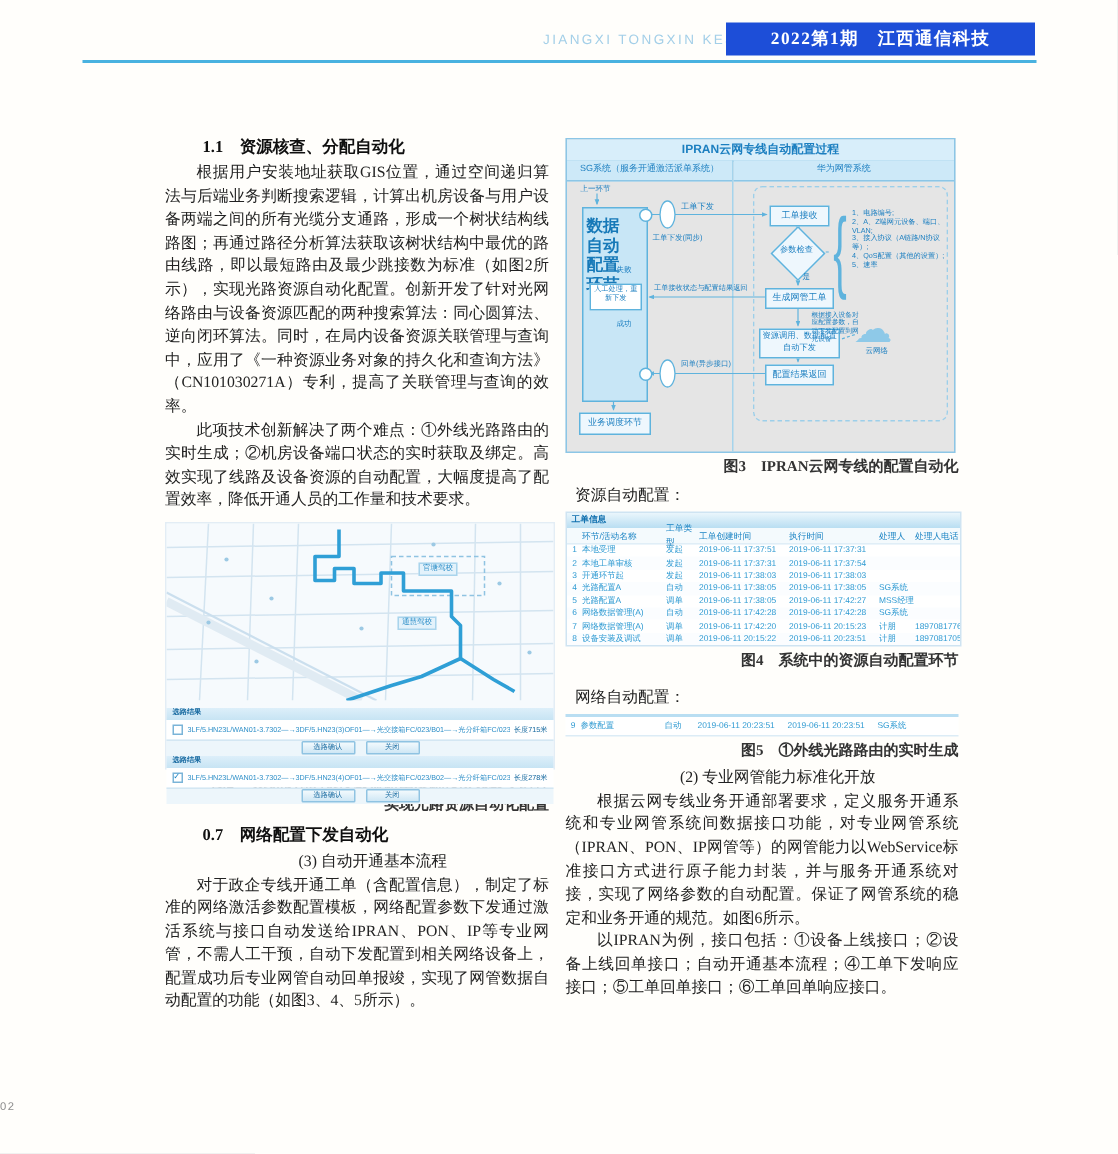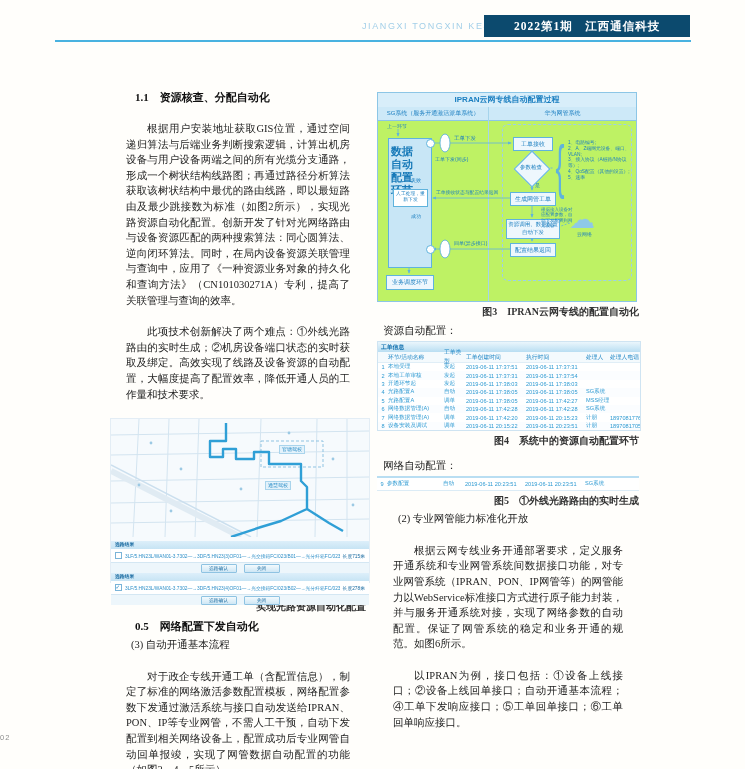--- a/index.html
+++ b/index.html
@@ -1,29 +1,29 @@
 <!DOCTYPE html>
 <html><head>
 <meta charset="utf-8">
 <style>
   html,body{margin:0;padding:0;background:#e8e8e8;}
   .page{position:relative;width:745px;height:769px;background:#fffefb;margin:0 auto;overflow:hidden;
         font-family:"Liberation Serif",serif;color:#222;}
   
   .journal-latin{position:absolute;left:362px;top:21px;font-family:"Liberation Sans",sans-serif;
         font-size:9px;letter-spacing:1.6px;color:#a3cfe8;}
-  .issue-badge{position:absolute;left:484px;top:15px;width:206px;height:22px;background:#0c4a6e;
+  .issue-badge{position:absolute;left:484px;top:15px;width:206px;height:22px;background:#1d4ed8;
         color:#fff;font-size:11.5px;font-weight:bold;letter-spacing:1px;text-align:center;line-height:22px;}
   .header-rule{position:absolute;left:55px;top:40px;width:636px;height:2px;background:#49b2e0;}
   
   .col-left{position:absolute;left:110px;top:90px;width:256px;}
   .col-right{position:absolute;left:377px;top:92px;width:262px;}
   .h2{font-size:11px;font-weight:bold;margin:0 0 3px 0;text-indent:25px;color:#101010;}
-  .para{font-size:10.5px;line-height:15.6px;text-align:justify;text-indent:2em;margin:16px;}
-  .subline{font-size:10.5px;line-height:15.6px;text-indent:2em;margin:0;}
+  .para{font-size:10.5px;line-height:15.6px;text-align:justify;text-indent:2em;margin:0;}
+  .subline{font-size:10.5px;line-height:15.6px;text-indent:2em;margin:0;text-align:center;}
   .caption{font-size:10px;font-weight:600;color:#333;text-align:right;line-height:14px;margin:3px 0 1px 0;}
   .sidelabel{font-size:10.5px;line-height:16px;margin:4px 0 2px 0;text-indent:0.6em;}
   .footer{position:absolute;left:0;right:0;top:733px;text-align:left;font-size:7.5px;color:#8d8d8d;
         font-family:"Liberation Sans",sans-serif;letter-spacing:1px;}
   
   .fig2{position:relative;width:258px;height:163px;margin:6px 0 2px 0;background:#f6fafd;
         border:1px solid #e3edf5;font-family:"Liberation Sans",sans-serif;}
   .mp-label{height:8px;background:linear-gradient(#ddeffa,#c7e4f4);font-size:4.8px;color:#15689f;
         padding-left:4px;line-height:8px;font-weight:bold;}
   .mp-row{height:13px;display:flex;align-items:center;background:#fff;font-size:4.8px;color:#2e8fc8;
@@ -32,21 +32,21 @@
   .mp-len{color:#15689f;flex:0 0 auto;}
   .mp-btns{height:10px;display:flex;justify-content:center;gap:7px;align-items:center;background:#edf6fb;
         border-top:1px solid #d4e7f3;}
   .mp-btn{width:34px;height:7px;line-height:7px;text-align:center;font-size:4.8px;
         background:linear-gradient(#f3fafd,#cfe7f5);border:1px solid #8fc3e2;color:#15689f;border-radius:1px;}
   .checkbox{width:5px;height:5px;border:1px solid #7ab4d8;background:#fff;position:relative;flex:0 0 auto;}
   .checkbox.checked::after{content:"✓";position:absolute;font-size:5.5px;color:#1b84c4;top:-1.5px;left:-0.5px;}
   .poi{position:absolute;background:#e3f2fb;border:1px solid #a9d4ec;color:#2e8fc8;font-size:5px;
         padding:0 2px;line-height:7px;}
   
-  .fig3{position:relative;width:258px;height:208px;border:1px solid #8cc6e6;background:#bef264;
+  .fig3{position:relative;width:258px;height:208px;border:1px solid #8cc6e6;background:#e5e5e5;
         font-family:"Liberation Sans",sans-serif;margin:0 0 2px 0;}
   .f3-title{position:absolute;left:0;top:0;width:100%;height:14px;background:#d8eefa;
         border-bottom:1px solid #8cc6e6;color:#1c7fc0;font-size:8px;font-weight:bold;text-align:center;line-height:14px;}
   .f3-lh{position:absolute;top:14px;height:13px;background:#cde9f8;border-bottom:1px solid #8cc6e6;
         color:#1c7fc0;font-size:6px;text-align:center;line-height:13px;overflow:hidden;white-space:nowrap;}
   .f3-lh.left{left:0;width:110px;}
   .f3-lh.right{left:111px;width:147px;}
   .f3-divider{position:absolute;left:110px;top:14px;bottom:0;width:1px;background:#a5d4ec;}
   .f3-dashed{position:absolute;left:124px;top:31px;width:128px;height:155px;border:1px dashed #9ccfea;border-radius:6px;}
   .f3box{position:absolute;border:1px solid #5fb3dd;background:#eef7fd;color:#1c7fc0;text-align:center;overflow:hidden;}
@@ -163,21 +163,21 @@
           <span class="mp-btn">关闭</span>
         </div>
       </div>
     </div>
 
     <div class="caption">
       <div>图2　实现常用的长度最短路由及跳接次数最少两种</div>
       <div>实现光路资源自动化配置</div>
     </div>
 
-    <div class="h2" style="margin-top:5px;">0.5　网络配置下发自动化</div>
+    <div class="h2" style="margin-top:5px;">0.7　网络配置下发自动化</div>
     <p class="subline">(3) 自动开通基本流程</p>
     <p class="para">对于政企专线开通工单（含配置信息），制定了标准的网络激活参数配置模板，网络配置参数下发通过激活系统与接口自动发送给IPRAN、PON、IP等专业网管，不需人工干预，自动下发配置到相关网络设备上，配置成功后专业网管自动回单报竣，实现了网管数据自动配置的功能（如图3、4、5所示）。</p>
   </div>
 
   <div class="col-right">
 
     <div class="fig3">
       <div class="f3-title">IPRAN云网专线自动配置过程</div>
       <div class="f3-lh left">SG系统（服务开通激活派单系统）</div>
       <div class="f3-lh right">华为网管系统</div>

